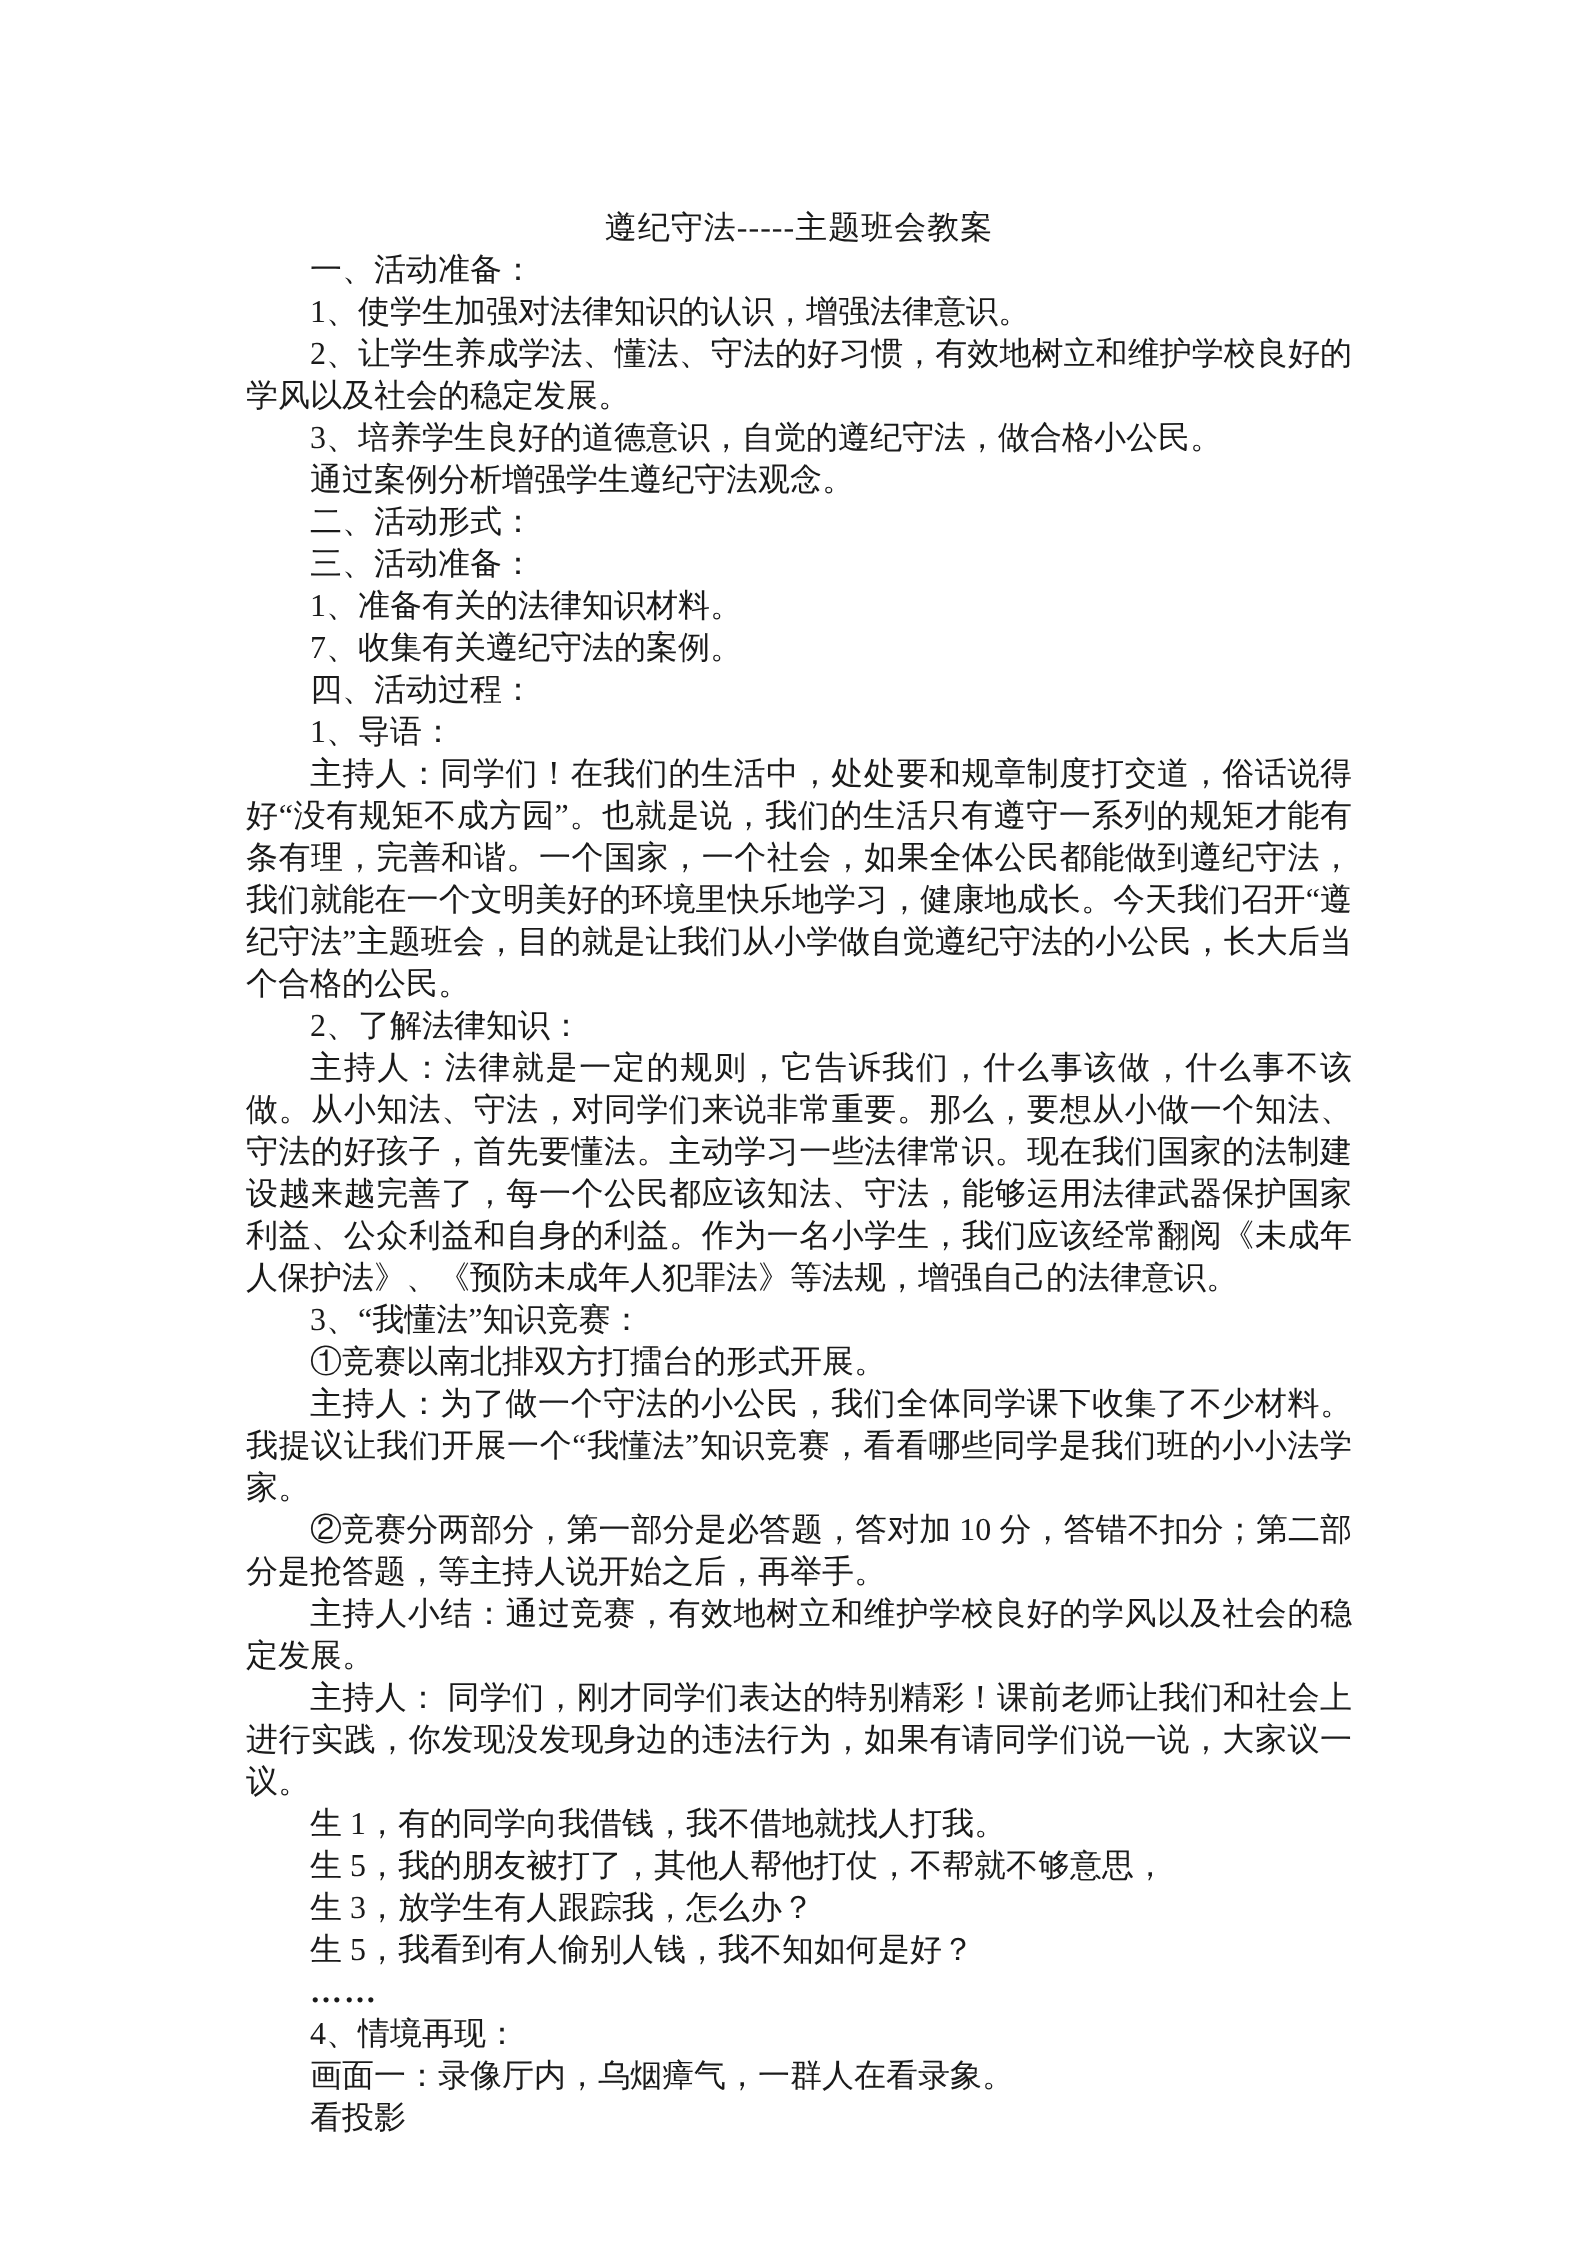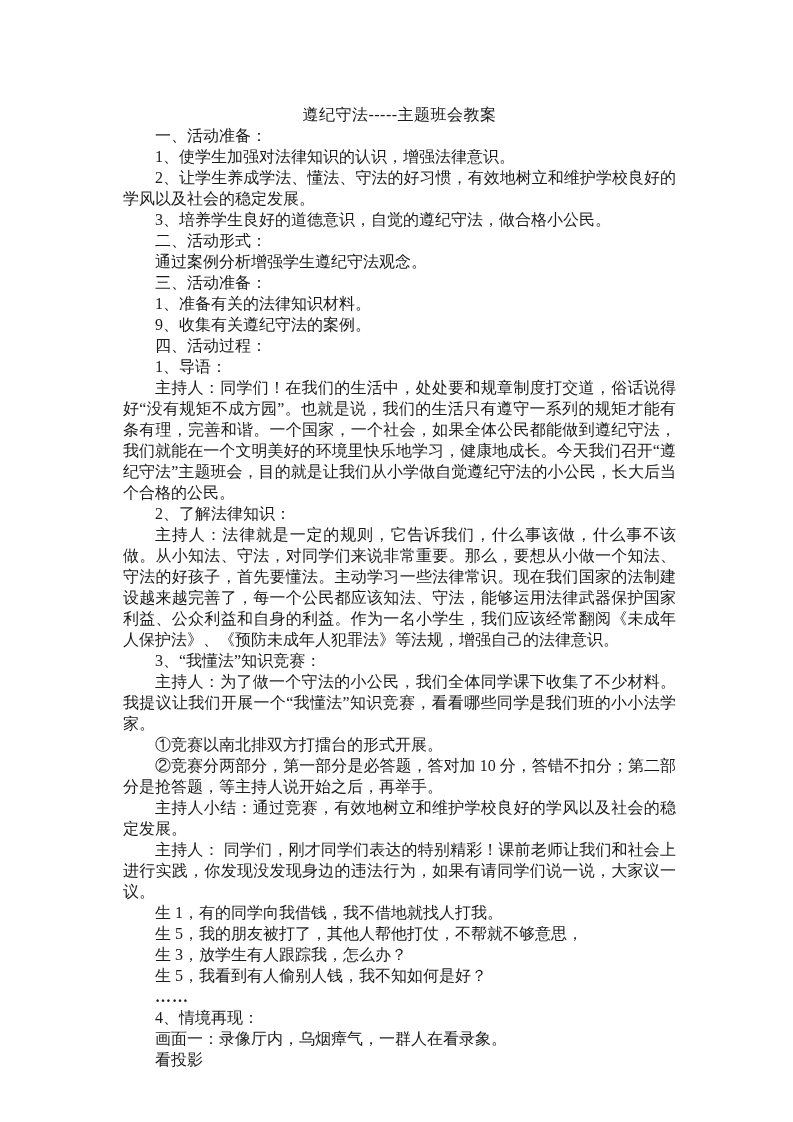--- a/index.html
+++ b/index.html
@@ -48,33 +48,33 @@
 <body>
 
 <div class="page">
   <div class="content">
     <h1 class="doc-title">遵纪守法-----主题班会教案</h1>
     <div id="doc-body">
         <p class="para style-body">一、活动准备：</p>
         <p class="para style-body">1、使学生加强对法律知识的认识，增强法律意识。</p>
         <p class="para style-body">2、让学生养成学法、懂法、守法的好习惯，有效地树立和维护学校良好的学风以及社会的稳定发展。</p>
         <p class="para style-body">3、培养学生良好的道德意识，自觉的遵纪守法，做合格小公民。</p>
+        <p class="para style-body">通过案例分析增强学生遵纪守法观念。</p>
         <p class="para style-body">二、活动形式：</p>
-        <p class="para style-body">通过案例分析增强学生遵纪守法观念。</p>
         <p class="para style-body">三、活动准备：</p>
         <p class="para style-body">1、准备有关的法律知识材料。</p>
-        <p class="para style-body">9、收集有关遵纪守法的案例。</p>
+        <p class="para style-body">7、收集有关遵纪守法的案例。</p>
         <p class="para style-body">四、活动过程：</p>
         <p class="para style-body">1、导语：</p>
         <p class="para style-body">主持人：同学们！在我们的生活中，处处要和规章制度打交道，俗话说得好“没有规矩不成方园”。也就是说，我们的生活只有遵守一系列的规矩才能有条有理，完善和谐。一个国家，一个社会，如果全体公民都能做到遵纪守法，我们就能在一个文明美好的环境里快乐地学习，健康地成长。今天我们召开“遵纪守法”主题班会，目的就是让我们从小学做自觉遵纪守法的小公民，长大后当个合格的公民。</p>
         <p class="para style-body">2、了解法律知识：</p>
         <p class="para style-body">主持人：法律就是一定的规则，它告诉我们，什么事该做，什么事不该做。从小知法、守法，对同学们来说非常重要。那么，要想从小做一个知法、守法的好孩子，首先要懂法。主动学习一些法律常识。现在我们国家的法制建设越来越完善了，每一个公民都应该知法、守法，能够运用法律武器保护国家利益、公众利益和自身的利益。作为一名小学生，我们应该经常翻阅《未成年人保护法》、《预防未成年人犯罪法》等法规，增强自己的法律意识。</p>
         <p class="para style-body">3、“我懂法”知识竞赛：</p>
+        <p class="para style-body">①竞赛以南北排双方打擂台的形式开展。</p>
         <p class="para style-body">主持人：为了做一个守法的小公民，我们全体同学课下收集了不少材料。我提议让我们开展一个“我懂法”知识竞赛，看看哪些同学是我们班的小小法学家。</p>
-        <p class="para style-body">①竞赛以南北排双方打擂台的形式开展。</p>
         <p class="para style-body">②竞赛分两部分，第一部分是必答题，答对加 10 分，答错不扣分；第二部分是抢答题，等主持人说开始之后，再举手。</p>
         <p class="para style-body">主持人小结：通过竞赛，有效地树立和维护学校良好的学风以及社会的稳定发展。</p>
         <p class="para style-body">主持人： 同学们，刚才同学们表达的特别精彩！课前老师让我们和社会上进行实践，你发现没发现身边的违法行为，如果有请同学们说一说，大家议一议。</p>
         <p class="para style-body">生 1，有的同学向我借钱，我不借地就找人打我。</p>
         <p class="para style-body">生 5，我的朋友被打了，其他人帮他打仗，不帮就不够意思，</p>
         <p class="para style-body">生 3，放学生有人跟踪我，怎么办？</p>
         <p class="para style-body">生 5，我看到有人偷别人钱，我不知如何是好？</p>
         <p class="para style-ellipsis">……</p>
         <p class="para style-body">4、情境再现：</p>
         <p class="para style-body">画面一：录像厅内，乌烟瘴气，一群人在看录象。</p>

